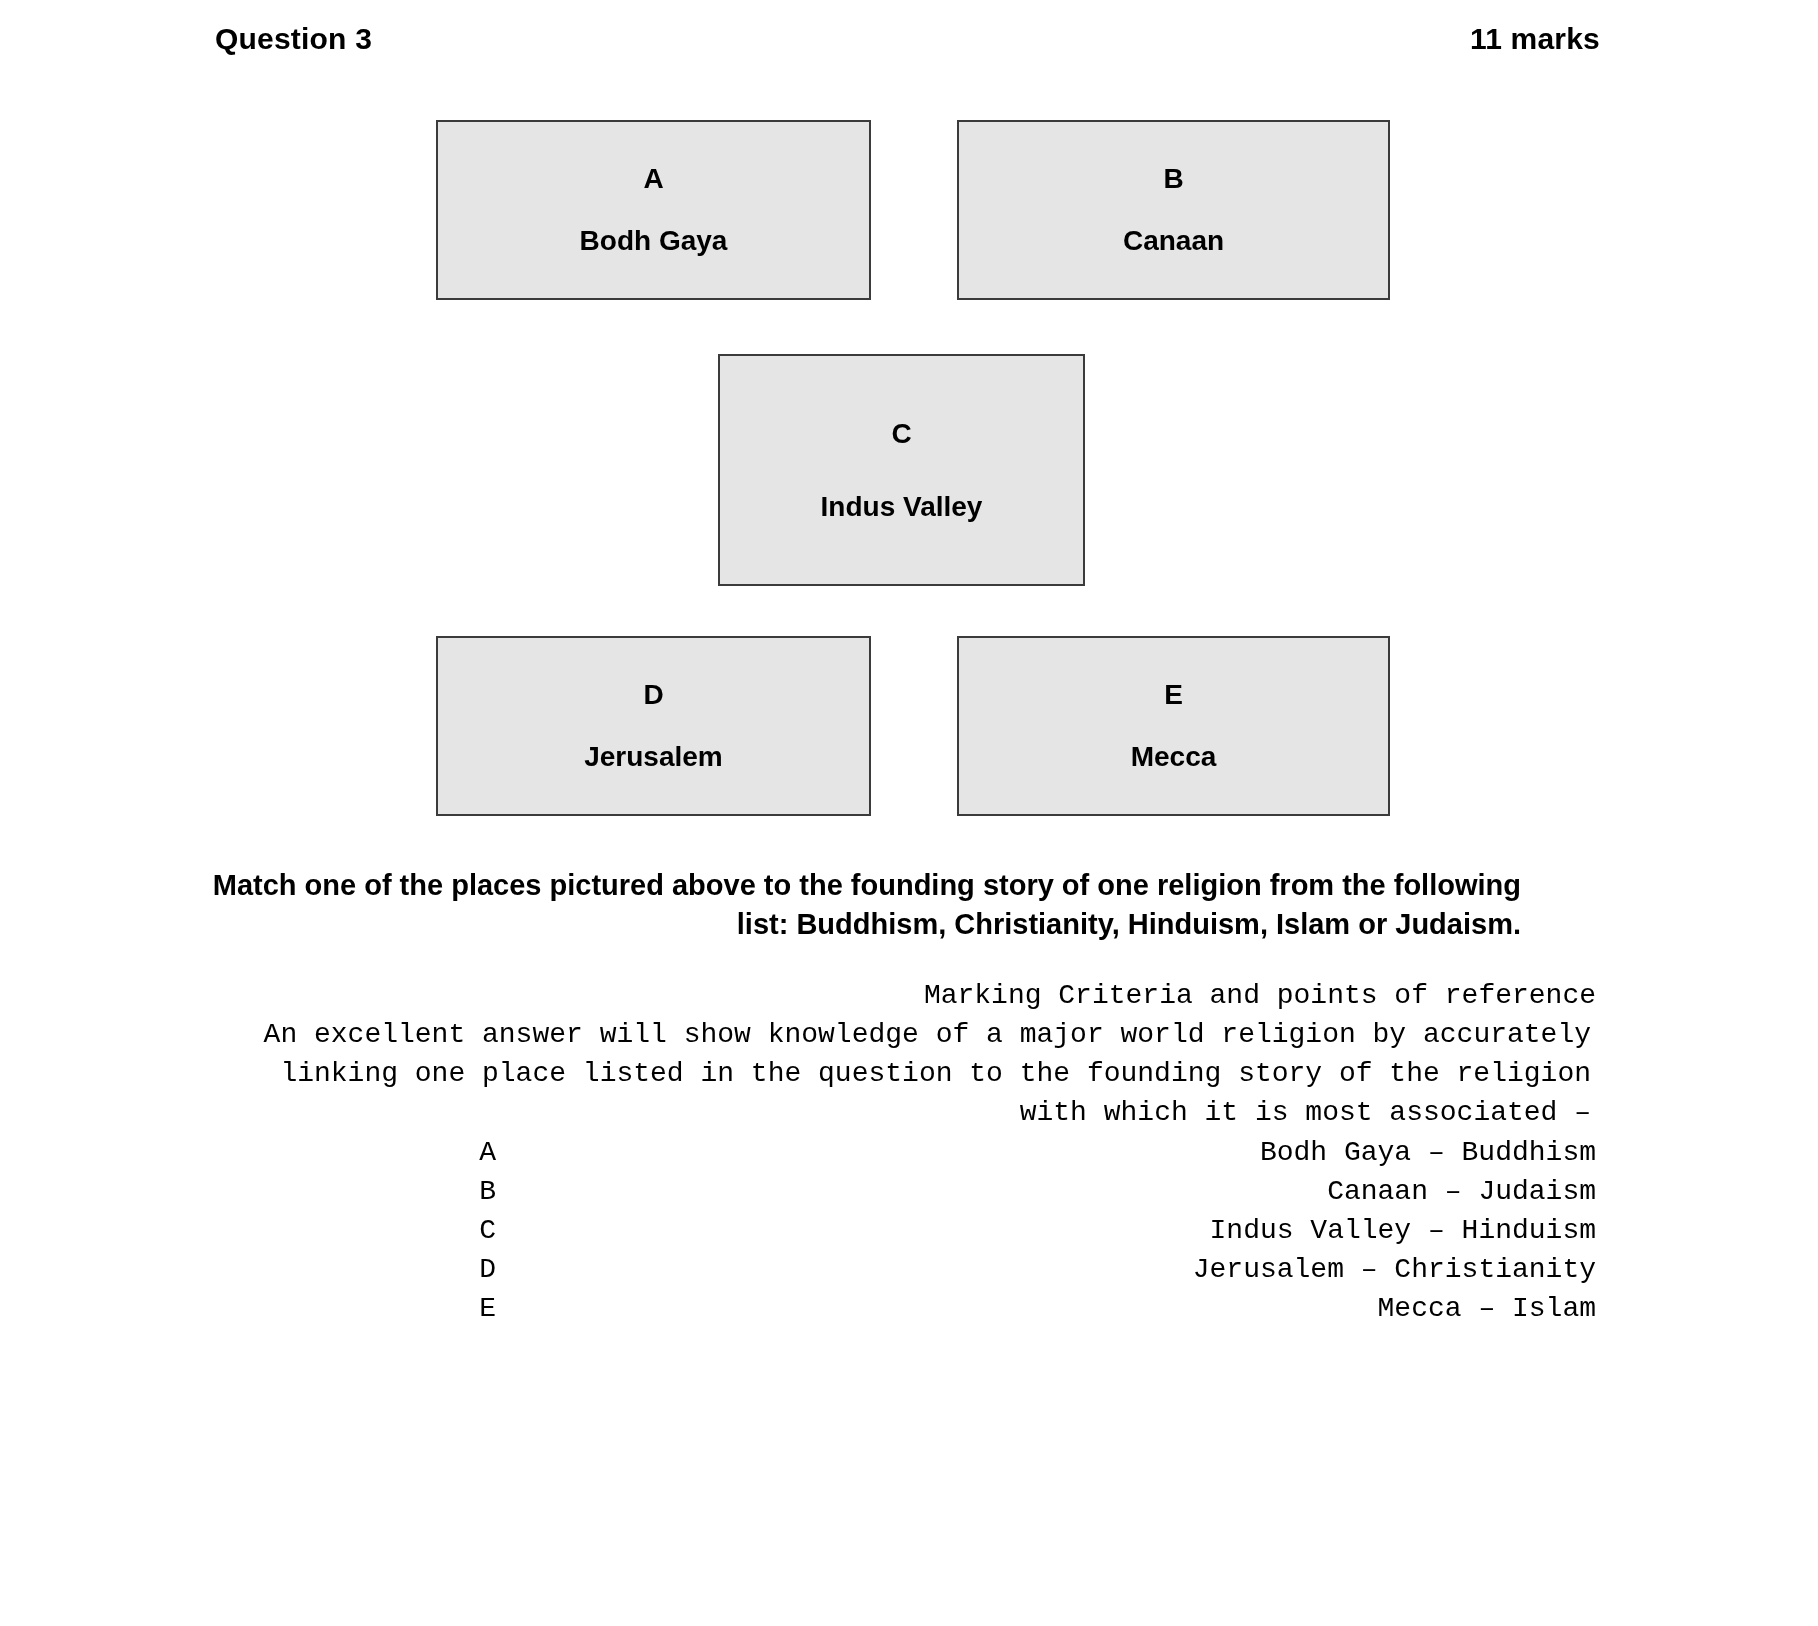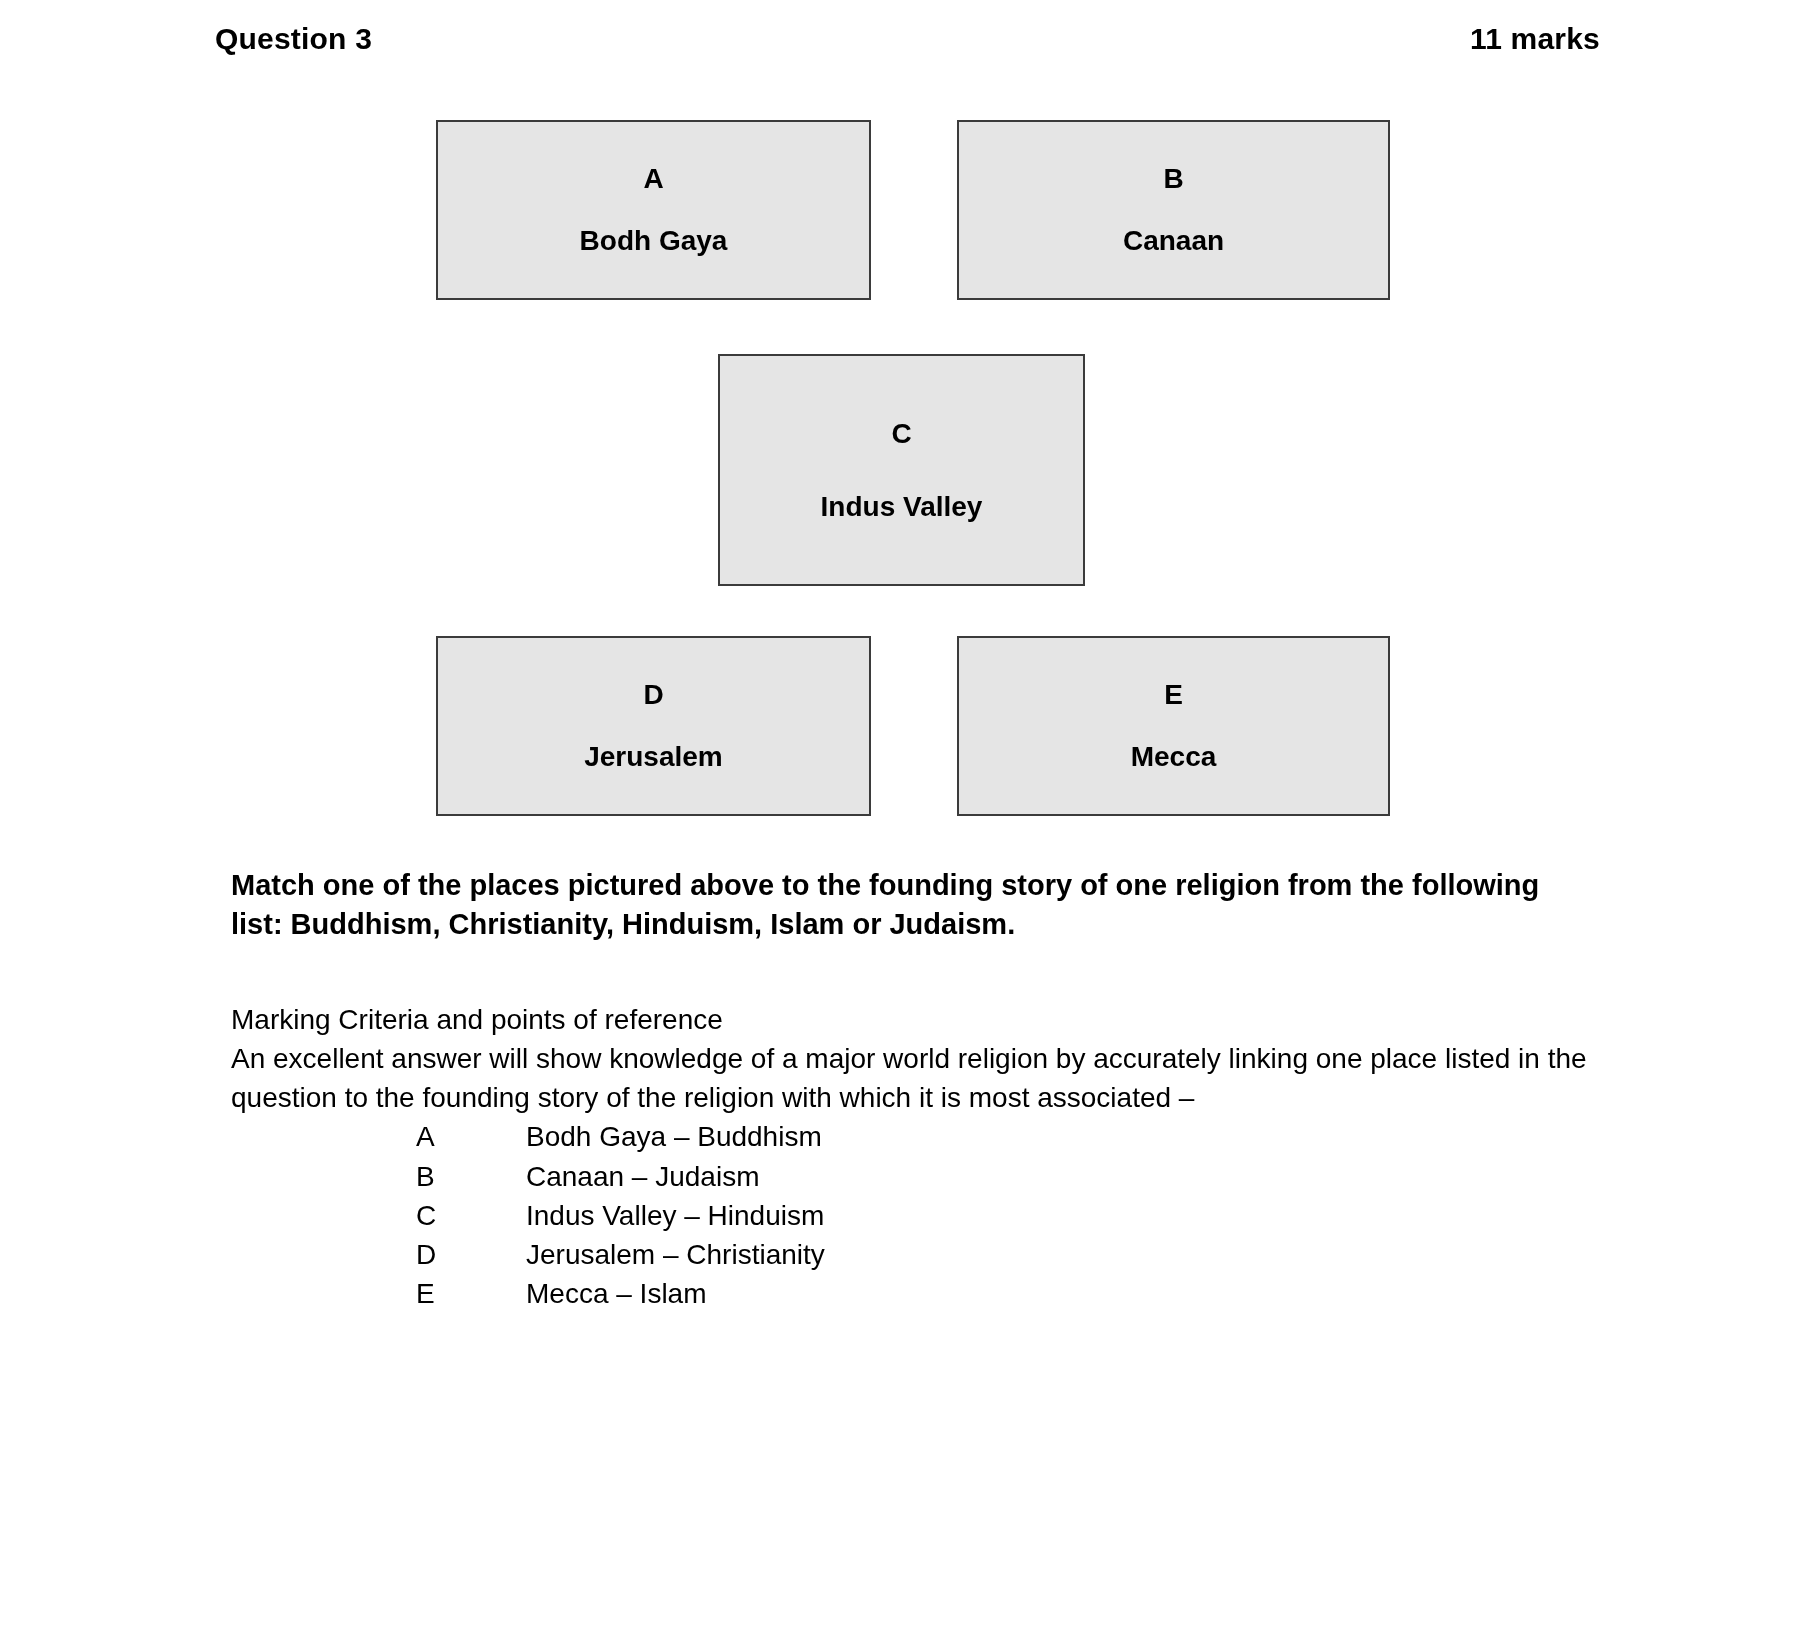--- a/index.html
+++ b/index.html
@@ -72,35 +72,37 @@
   #box-a { left: 436px;  top: 120px;  width: 435px; height: 180px; }
   #box-b { left: 957px;  top: 120px;  width: 433px; height: 180px; }
   #box-c { left: 718px;  top: 354px;  width: 367px; height: 232px; }
   #box-c .letter { margin-bottom: 28px; }
   #box-d { left: 436px;  top: 636px;  width: 435px; height: 180px; }
   #box-e { left: 957px;  top: 636px;  width: 433px; height: 180px; }
 
   
   .content {
     position: absolute;
-    left: 231px;
+    left: 201px;
     top: 866px;
     width: 1395px;
+    text-align: right;
   }
   .prompt {
     font-size: 29px;
     font-weight: bold;
     line-height: 1.36;
     width: 1320px;
     margin: 0;
   }
   .criteria-block {
-    margin-top: 55px;
+    margin-top: 31px;
     font-size: 28px;
     line-height: 1.40;
+    font-family: Liberation Mono, monospace;
   }
   .criteria-line {
     margin: 0;
   }
   .criteria-para {
     margin: 0;
     width: 1390px;
   }
   .answer-list {
     margin: 0;

